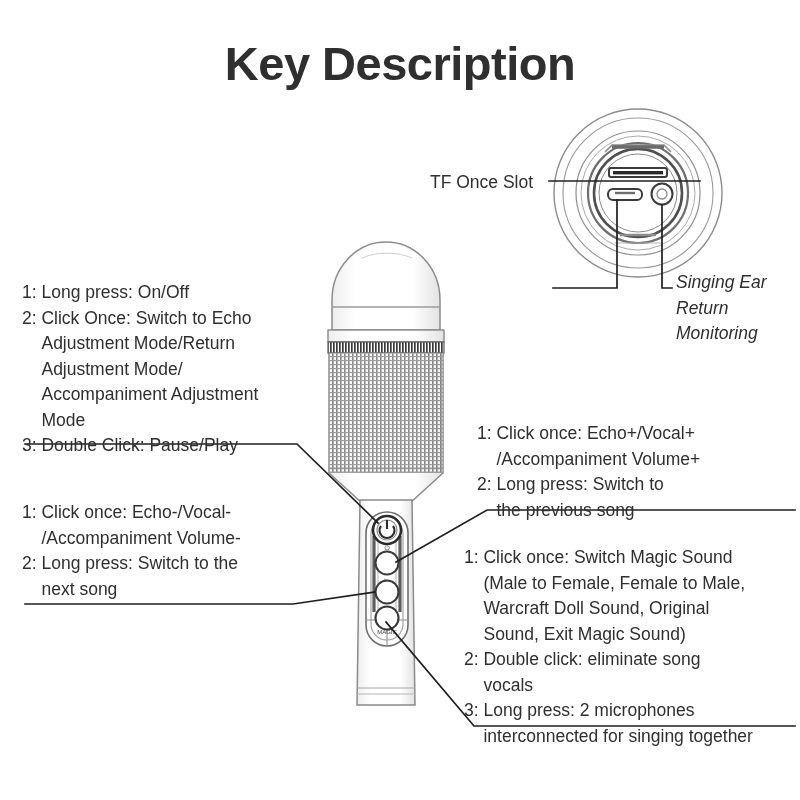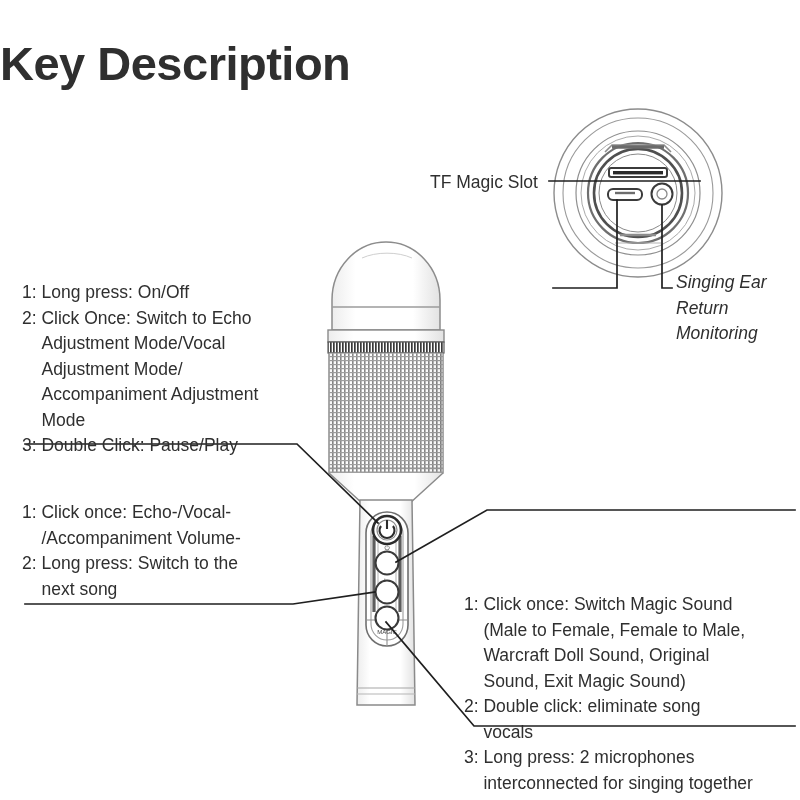--- a/index.html
+++ b/index.html
@@ -25,21 +25,21 @@
     position: absolute;
     left: 0; top: 0;
     width: 800px;
     height: 800px;
   }
   .page-title {
     position: absolute;
     left: 0;
     top: 36px;
     width: 800px;
-    text-align: left;
+    text-align: center;
     font-size: 47px;
     font-weight: bold;
     letter-spacing: -0.5px;
     color: #2f2f2f;
     font-family: "Liberation Sans", sans-serif;
   }
   .callout {
     position: absolute;
     font-size: 17.5px;
     line-height: 25.5px;
@@ -49,21 +49,21 @@
   .lbl {
     position: absolute;
     font-size: 17.5px;
     line-height: 25.5px;
     color: #2f2f2f;
     white-space: pre-wrap;
   }
   #co-power   { left: 22px;  top: 280px; width: 290px; }
   #co-minus   { left: 22px;  top: 500px; width: 270px; }
   #co-plus    { left: 477px; top: 421px; width: 300px; }
-  #co-magic   { left: 464px; top: 545px; width: 320px; margin-top: 47px; }
+  #co-magic   { left: 464px; top: 545px; width: 320px; }
   #lb-tf      { left: 430px; top: 170px; width: 120px; text-align: left; }
   #lb-charge  { left: 484px; top: 270px; width: 150px; }
   #lb-ear     { left: 676px; top: 270px; width: 120px; font-style: italic; }
 </style>
 </head>
 <body>
 
 <div id="stage">
 
   <svg id="art" viewBox="0 0 800 800" xmlns="http://www.w3.org/2000/svg">
@@ -183,40 +183,44 @@
       <path d="M25 604 L293 604 L375 592"></path>
 
       <path d="M795 510 L487 510 L396 562"></path>
 
       <path d="M795 726 L474 726 L386 622"></path>
     </g>
   </svg>
 
   <div class="page-title">Key Description</div>
 
-  <div class="lbl" id="lb-tf">TF Magic Slot</div>
+  <div class="lbl" id="lb-tf">TF Once Slot</div>
 
 
   <div class="lbl" id="lb-ear">Singing Ear
 Return
 Monitoring</div>
 
   <div class="callout" id="co-power">1: Long press: On/Off
 2: Click Once: Switch to Echo
-    Adjustment Mode/Vocal
+    Adjustment Mode/Return
     Adjustment Mode/
     Accompaniment Adjustment
     Mode
 3: Double Click: Pause/Play</div>
 
   <div class="callout" id="co-minus">1: Click once: Echo-/Vocal-
     /Accompaniment Volume-
 2: Long press: Switch to the
     next song</div>
 
+  <div class="callout" id="co-plus">1: Click once: Echo+/Vocal+
+    /Accompaniment Volume+
+2: Long press: Switch to
+    the previous song</div>
 
   <div class="callout" id="co-magic">1: Click once: Switch Magic Sound
     (Male to Female, Female to Male,
     Warcraft Doll Sound, Original
     Sound, Exit Magic Sound)
 2: Double click: eliminate song
     vocals
 3: Long press: 2 microphones
     interconnected for singing together</div>
 

